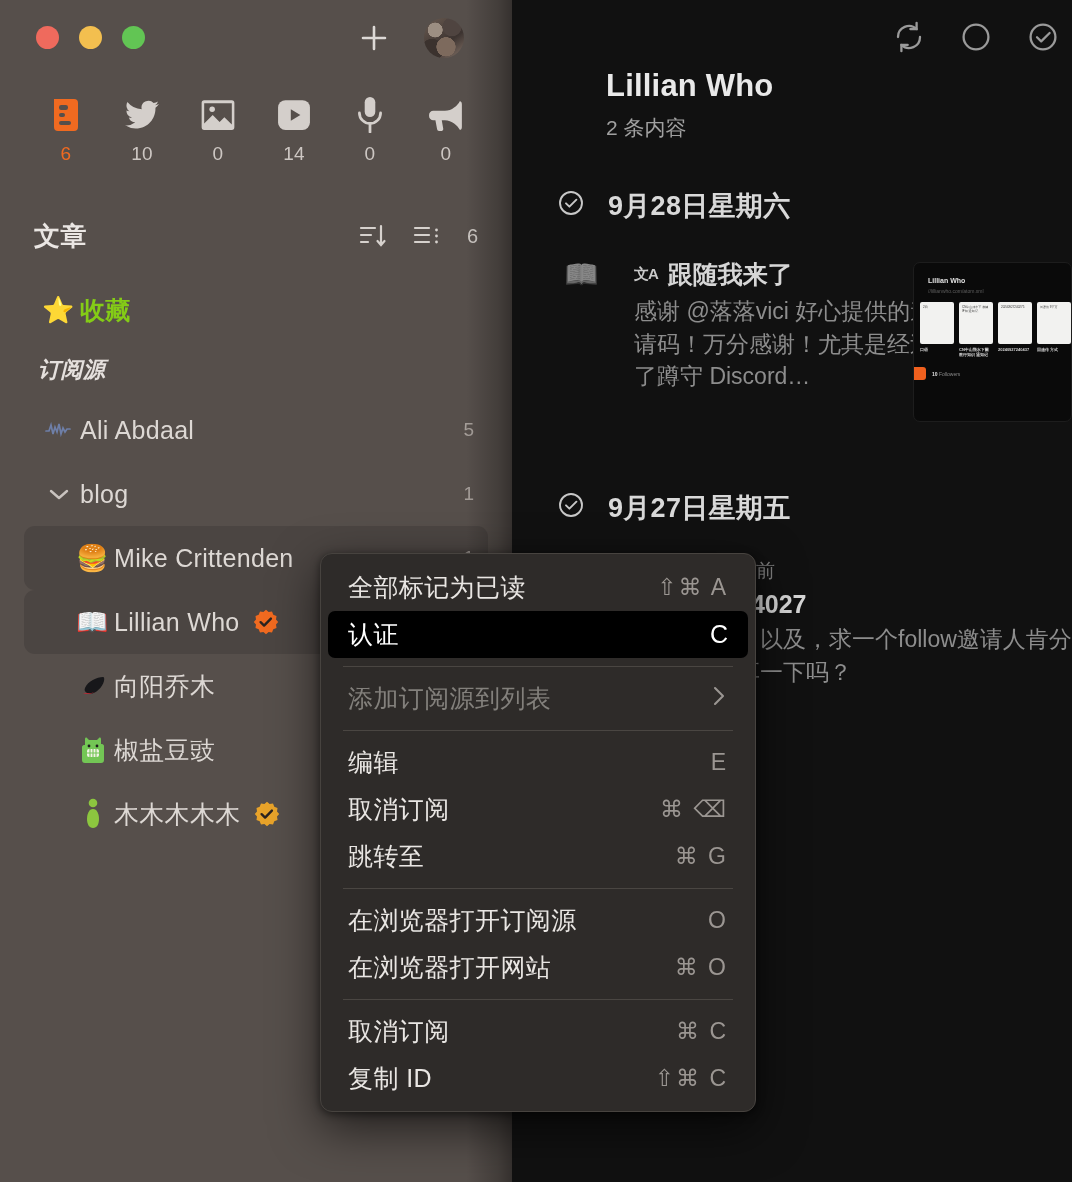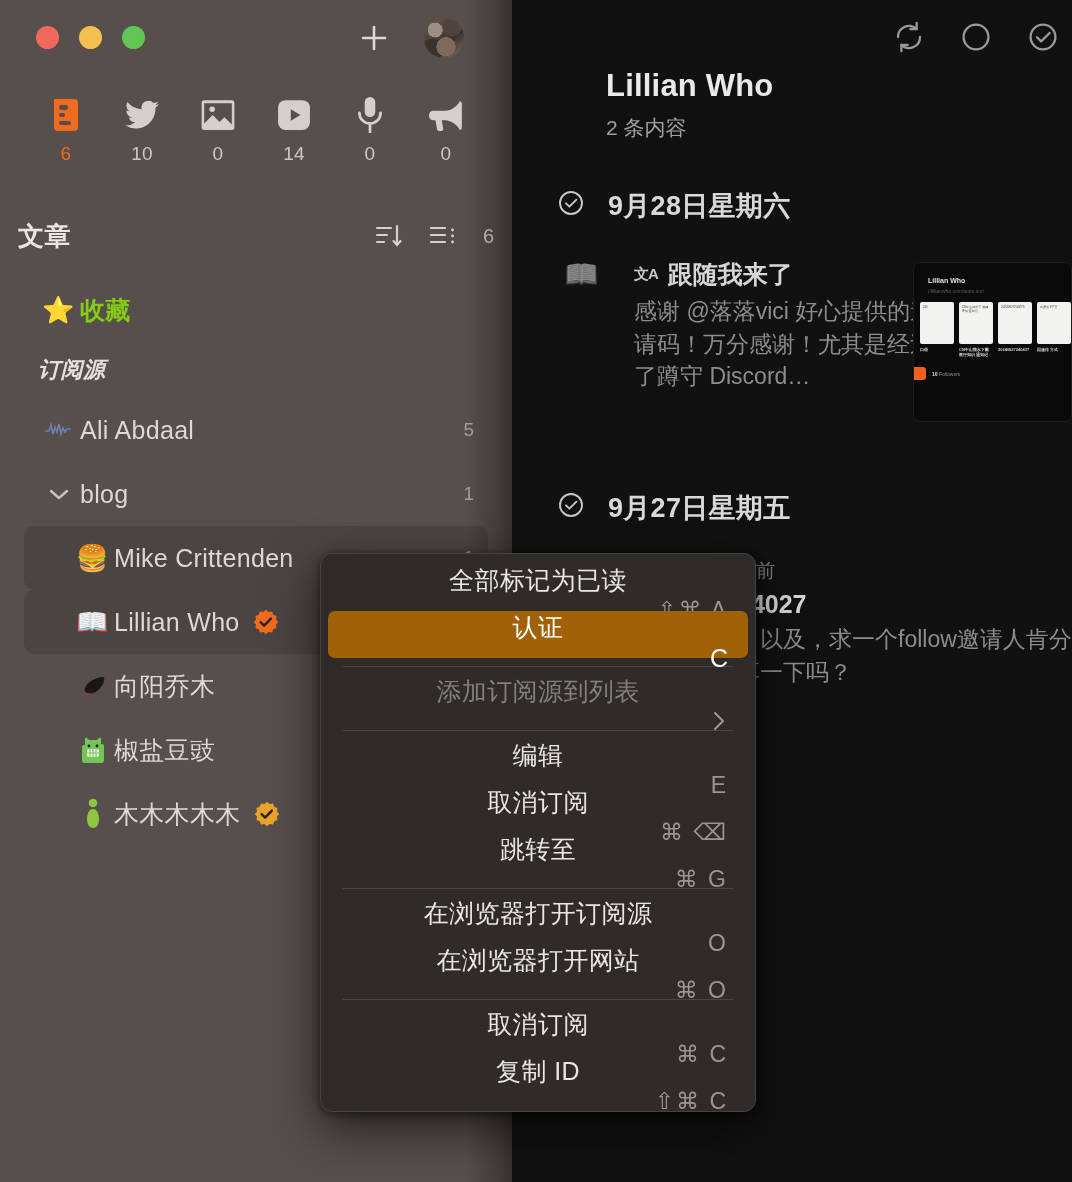--- a/index.html
+++ b/index.html
@@ -60,21 +60,21 @@
     flex:1; display:flex; flex-direction:column; align-items:center; gap:9px;
     color:#d4cfcb;
   }
   .typeitem .glyph { height:38px; display:flex; align-items:center; justify-content:center; }
   .typeitem .count { font-size:19px; color:#cdc7c3; letter-spacing:.3px; }
   .typeitem.active .glyph, .typeitem.active .count { color:#f06a20; }
 
   
   .articles-head {
     position:absolute; left:0; top:210px; width:512px; height:52px;
-    display:flex; align-items:center; padding:0 18px;
+    display:flex; align-items:center; padding:0 34px;
   }
   .articles-title { font-size:26px; font-weight:700; color:#eae6e3; letter-spacing:.5px; }
   .articles-actions { margin-left:auto; display:flex; align-items:center; gap:26px; }
   .articles-actions .ico { color:#d6d1cd; display:flex; }
   .articles-count { font-size:20px; color:#cec9c5; }
 
   
   .list { position:absolute; left:0; top:278px; width:512px; }
   .row {
     position:relative; height:64px;
@@ -165,24 +165,23 @@
     padding:10px 0 9px 0;
     box-shadow:0 16px 48px rgba(0,0,0,.62), 0 2px 8px rgba(0,0,0,.5);
   }
   .mi {
     position:relative;
     height:47px; margin:0 7px; padding:0 20px;
     display:flex; align-items:center;
     border-radius:7px;
     color:#e9e6e3; font-size:25px; letter-spacing:.4px;
     white-space:nowrap;
-    flex-direction:column;
   }
   .mi .mi-key { margin-left:auto; color:#9b9692; font-size:23px; letter-spacing:2px; display:flex; align-items:center; gap:4px; }
-  .mi.highlight { background:#a16207; color:#ffffff; }
+  .mi.highlight { background:#000000; color:#ffffff; }
   .mi.highlight .mi-key { color:#ffffff; letter-spacing:0; font-size:25px; }
   .mi.disabled { color:#83807c; }
   .mi .chev-right { margin-left:auto; color:#9b9692; font-size:24px; }
   .sep { height:1px; background:#4a4642; margin:8px 22px; }
 </style>
 </head>
 <body>
 
 <div id="app">
 

